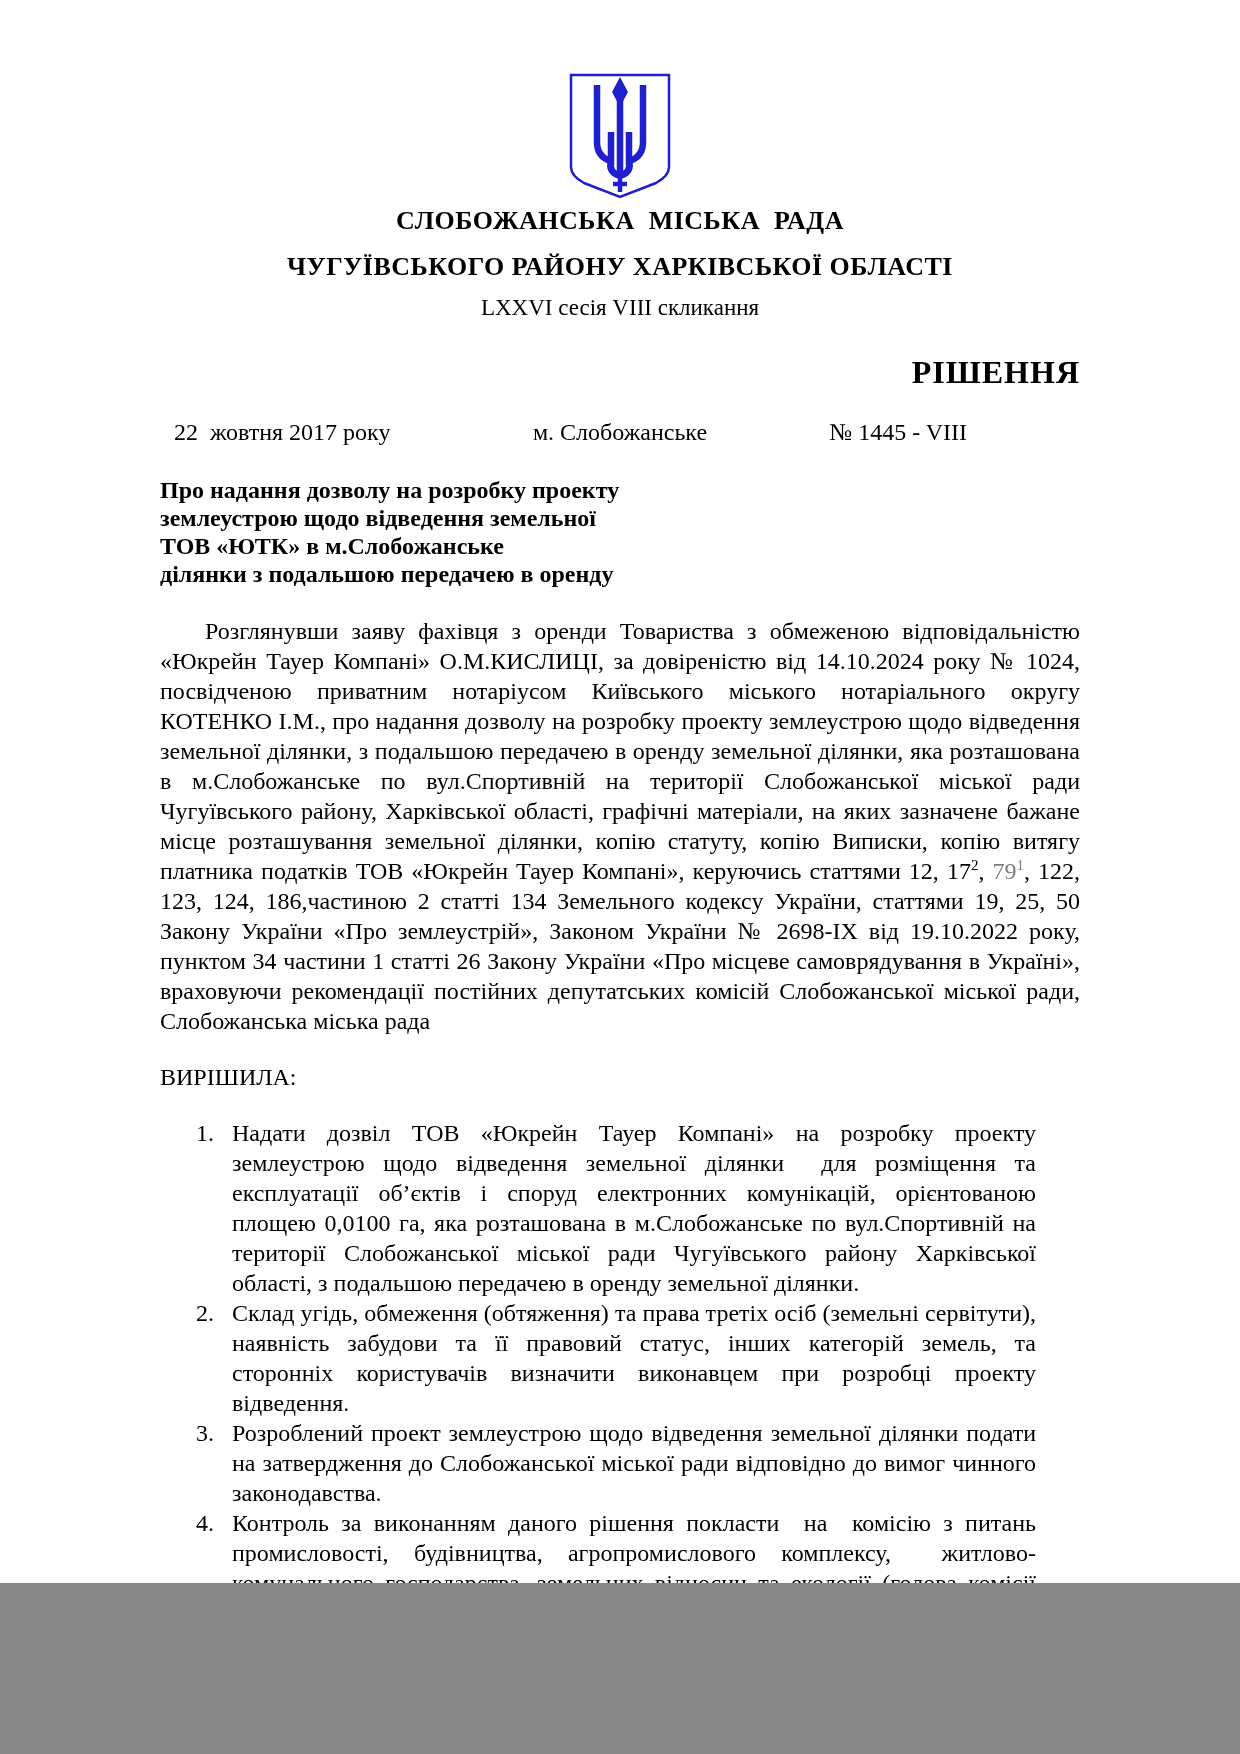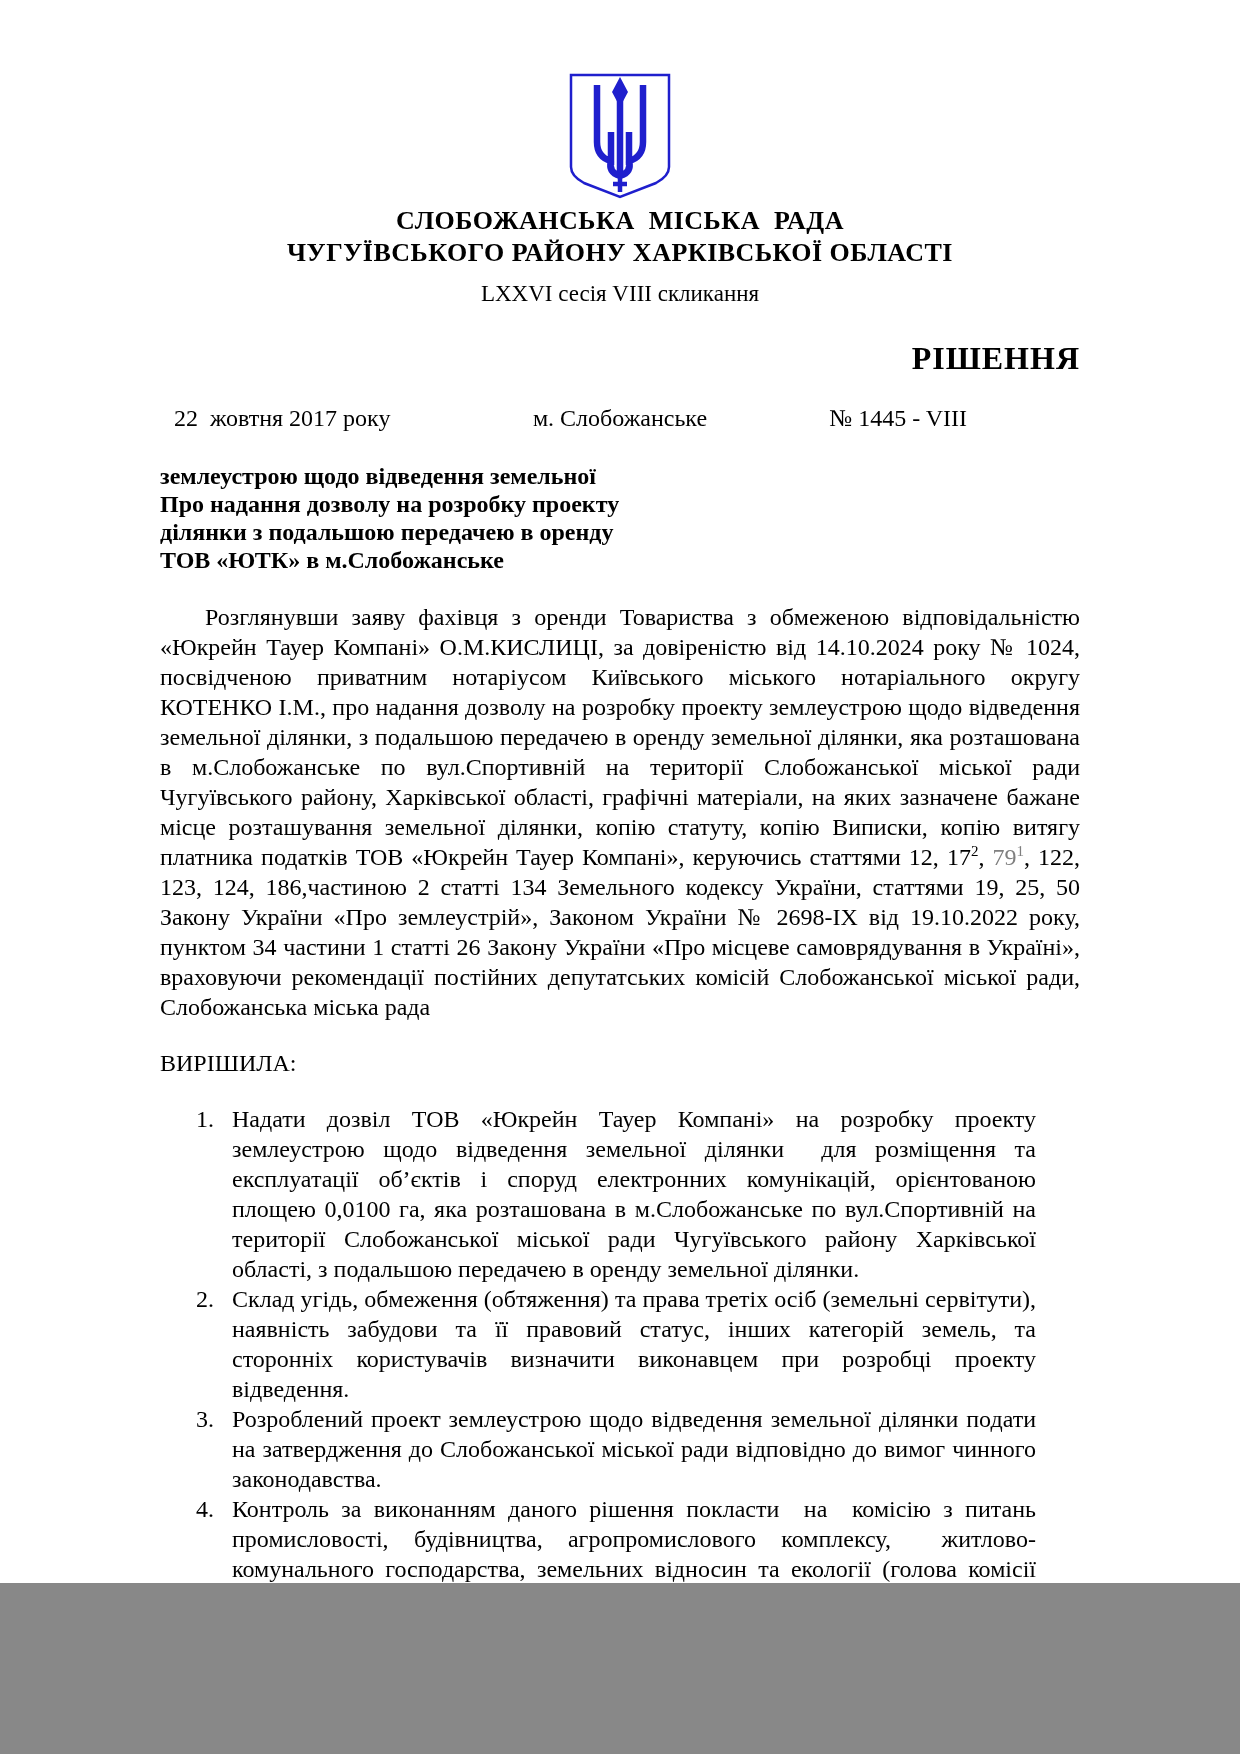--- a/index.html
+++ b/index.html
@@ -12,21 +12,21 @@
     padding:72px 160px 0 160px;
     font-family:"Liberation Serif","DejaVu Serif",serif;
     color:#000;
     font-size:24px;
     overflow:hidden;
   }
   .emblem-wrap{text-align:center;line-height:0;}
   .emblem-wrap svg{width:110px;height:128px;}
   .org1,.org2{
     text-align:center;font-weight:bold;font-size:26px;line-height:30px;
-    white-space:pre-wrap;letter-spacing:.5px;margin-top:2px;
+    white-space:pre-wrap;letter-spacing:.5px;margin-top:16px;
   }
   .org1{margin-top:6px;}
   .session{text-align:center;font-size:23px;line-height:28px;margin-top:12px;}
   .doc-type{
     text-align:right;font-weight:bold;font-size:32px;letter-spacing:1px;
     margin-top:32px;
   }
   .meta-row{
     display:grid;grid-template-columns:1fr 1fr 1fr;
     margin-top:28px;font-size:24px;white-space:pre-wrap;
@@ -85,24 +85,24 @@
 
   <div class="doc-type">РІШЕННЯ</div>
 
   <div class="meta-row">
     <span class="meta-date">22  жовтня 2017 року</span>
     <span class="meta-place">м. Слобожанське</span>
     <span class="meta-num">№ 1445 - VIII</span>
   </div>
 
   <div class="subject">
+    <div>Про надання дозволу на розробку проекту</div>
     <div>землеустрою щодо відведення земельної</div>
-    <div>Про надання дозволу на розробку проекту</div>
+    <div>ТОВ «ЮТК» в м.Слобожанське</div>
     <div>ділянки з подальшою передачею в оренду</div>
-    <div>ТОВ «ЮТК» в м.Слобожанське</div>
   </div>
 
   <p class="preamble"><span>Розглянувши заяву фахівця з оренди Товариства з обмеженою відповідальністю «Юкрейн Тауер Компані» О.М.КИСЛИЦІ, за довіреністю від 14.10.2024 року № 1024, посвідченою приватним нотаріусом Київського міського нотаріального округу КОТЕНКО І.М., про надання дозволу на розробку проекту землеустрою щодо відведення земельної ділянки, з подальшою передачею в оренду земельної ділянки, яка розташована в м.Слобожанське по вул.Спортивній на території Слобожанської міської ради Чугуївського району, Харківської області, графічні матеріали, на яких зазначене бажане місце розташування земельної ділянки, копію статуту, копію Виписки, копію витягу платника податків ТОВ «Юкрейн Тауер Компані», керуючись статтями 12, 17</span><sup>2</sup><span>, </span><span class="gray-ref"><span>79</span><sup>1</sup></span><span>, 122, 123, 124, 186,частиною 2 статті 134 Земельного кодексу України, статтями 19, 25, 50 Закону України «Про землеустрій», Законом України № 2698-IX від 19.10.2022 року, пунктом 34 частини 1 статті 26 Закону України «Про місцеве самоврядування в Україні», враховуючи рекомендації постійних депутатських комісій Слобожанської міської ради, Слобожанська міська рада</span></p>
 
   <div class="resolved">ВИРІШИЛА:</div>
 
   <div class="items">
     <div class="item">
       <span class="num">1.</span>
       <span class="txt">Надати дозвіл ТОВ «Юкрейн Тауер Компані» на розробку проекту землеустрою щодо відведення земельної ділянки  для розміщення та експлуатації об’єктів і споруд електронних комунікацій, орієнтованою площею 0,0100 га, яка розташована в м.Слобожанське по вул.Спортивній на території Слобожанської міської ради Чугуївського району Харківської області, з подальшою передачею в оренду земельної ділянки.</span>

